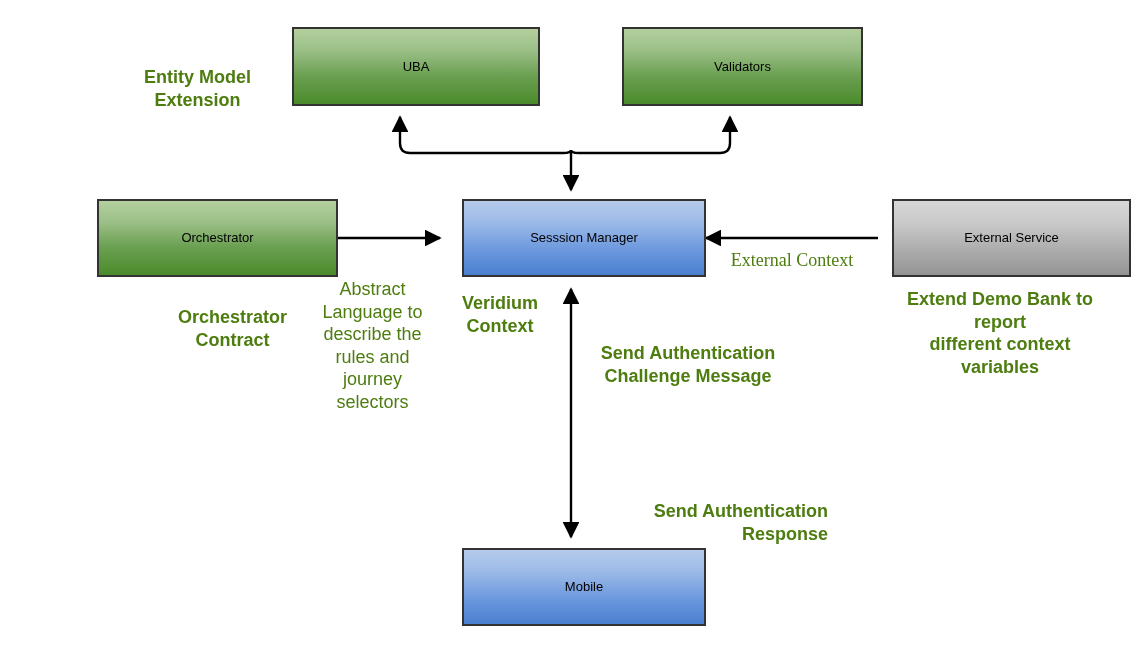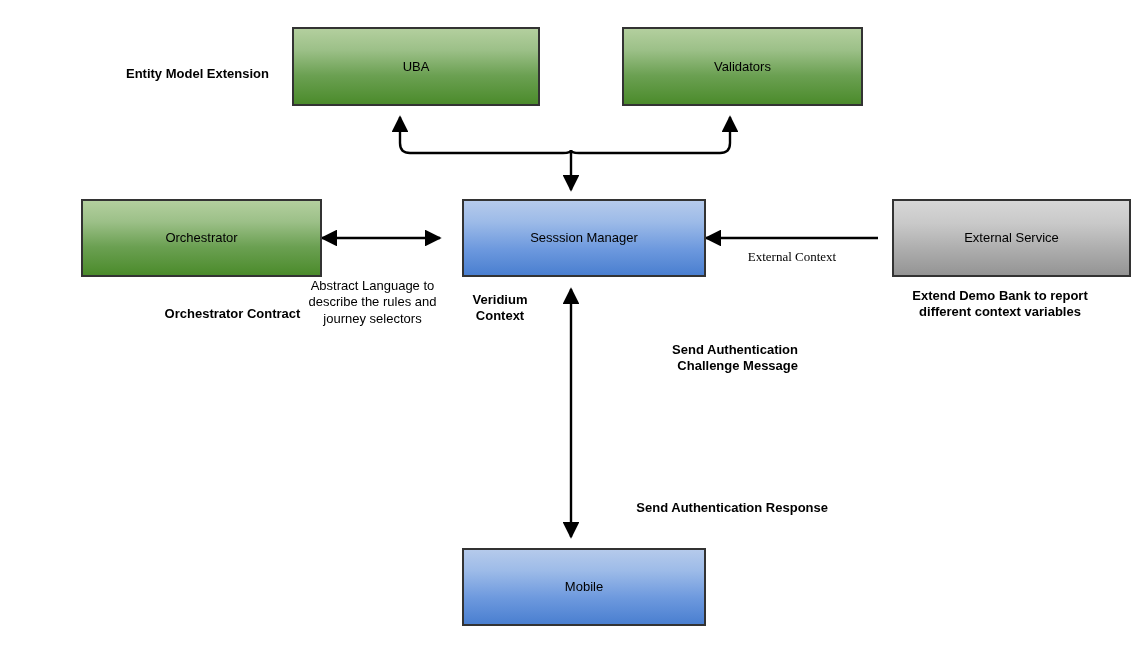--- a/index.html
+++ b/index.html
@@ -36,23 +36,23 @@
     background: linear-gradient(to bottom, #b3cf9e 0%, #9cc088 28%, #6ba052 62%, #4b8b2b 100%);
   }
   .node-blue {
     background: linear-gradient(to bottom, #b5caeb 0%, #9dbbe8 28%, #6d99de 65%, #4a7fd0 100%);
   }
   .node-gray {
     background: linear-gradient(to bottom, #d7d7d7 0%, #c9c9c9 30%, #ababab 68%, #949494 100%);
   }
   .label {
     position: absolute;
-    font-size: 13px;
+    font-size: 18px;
     line-height: 1.25;
-    color: #000000;
+    color: #4d7c0f;
     text-align: center;
     white-space: pre-line;
   }
   .label-bold {
     font-weight: bold;
   }
   #edges {
     position: absolute;
     left: 0;
     top: 0;
@@ -99,21 +99,21 @@
   </svg>
 
   <div class="node node-green" style="left:280px; top:27px; width:248px; height:79px;">
     <span>UBA</span>
   </div>
 
   <div class="node node-green" style="left:610px; top:27px; width:241px; height:79px;">
     <span>Validators</span>
   </div>
 
-  <div class="node node-green" style="left:69px; top:199px; width:241px; height:78px;">
+  <div class="node node-green" style="left:85px; top:199px; width:241px; height:78px;">
     <span>Orchestrator</span>
   </div>
 
   <div class="node node-blue" style="left:450px; top:199px; width:244px; height:78px;">
     <span>Sesssion Manager</span>
   </div>
 
   <div class="node node-blue" style="left:450px; top:548px; width:244px; height:78px;">
     <span>Mobile</span>
   </div>
@@ -131,18 +131,18 @@
 journey selectors</div>
 
   <div class="label label-bold" style="left:455px; top:292px; width:90px;">Veridium
 Context</div>
 
   <div class="label" style="left:727px; top:249px; width:130px;font-family:Liberation Serif, serif;">External Context</div>
 
   <div class="label label-bold" style="left:905px; top:288px; width:190px;">Extend Demo Bank to report
 different context variables</div>
 
-  <div class="label label-bold" style="left:578px; top:342px; width:220px; text-align:right;">Send Authentication
+  <div class="label label-bold" style="left:578px; top:342px; width:220px; text-align:center;">Send Authentication
 Challenge Message</div>
 
   <div class="label label-bold" style="left:578px; top:500px; width:250px; text-align:right;">Send Authentication Response</div>
 
 </div>
 
 </body></html>

